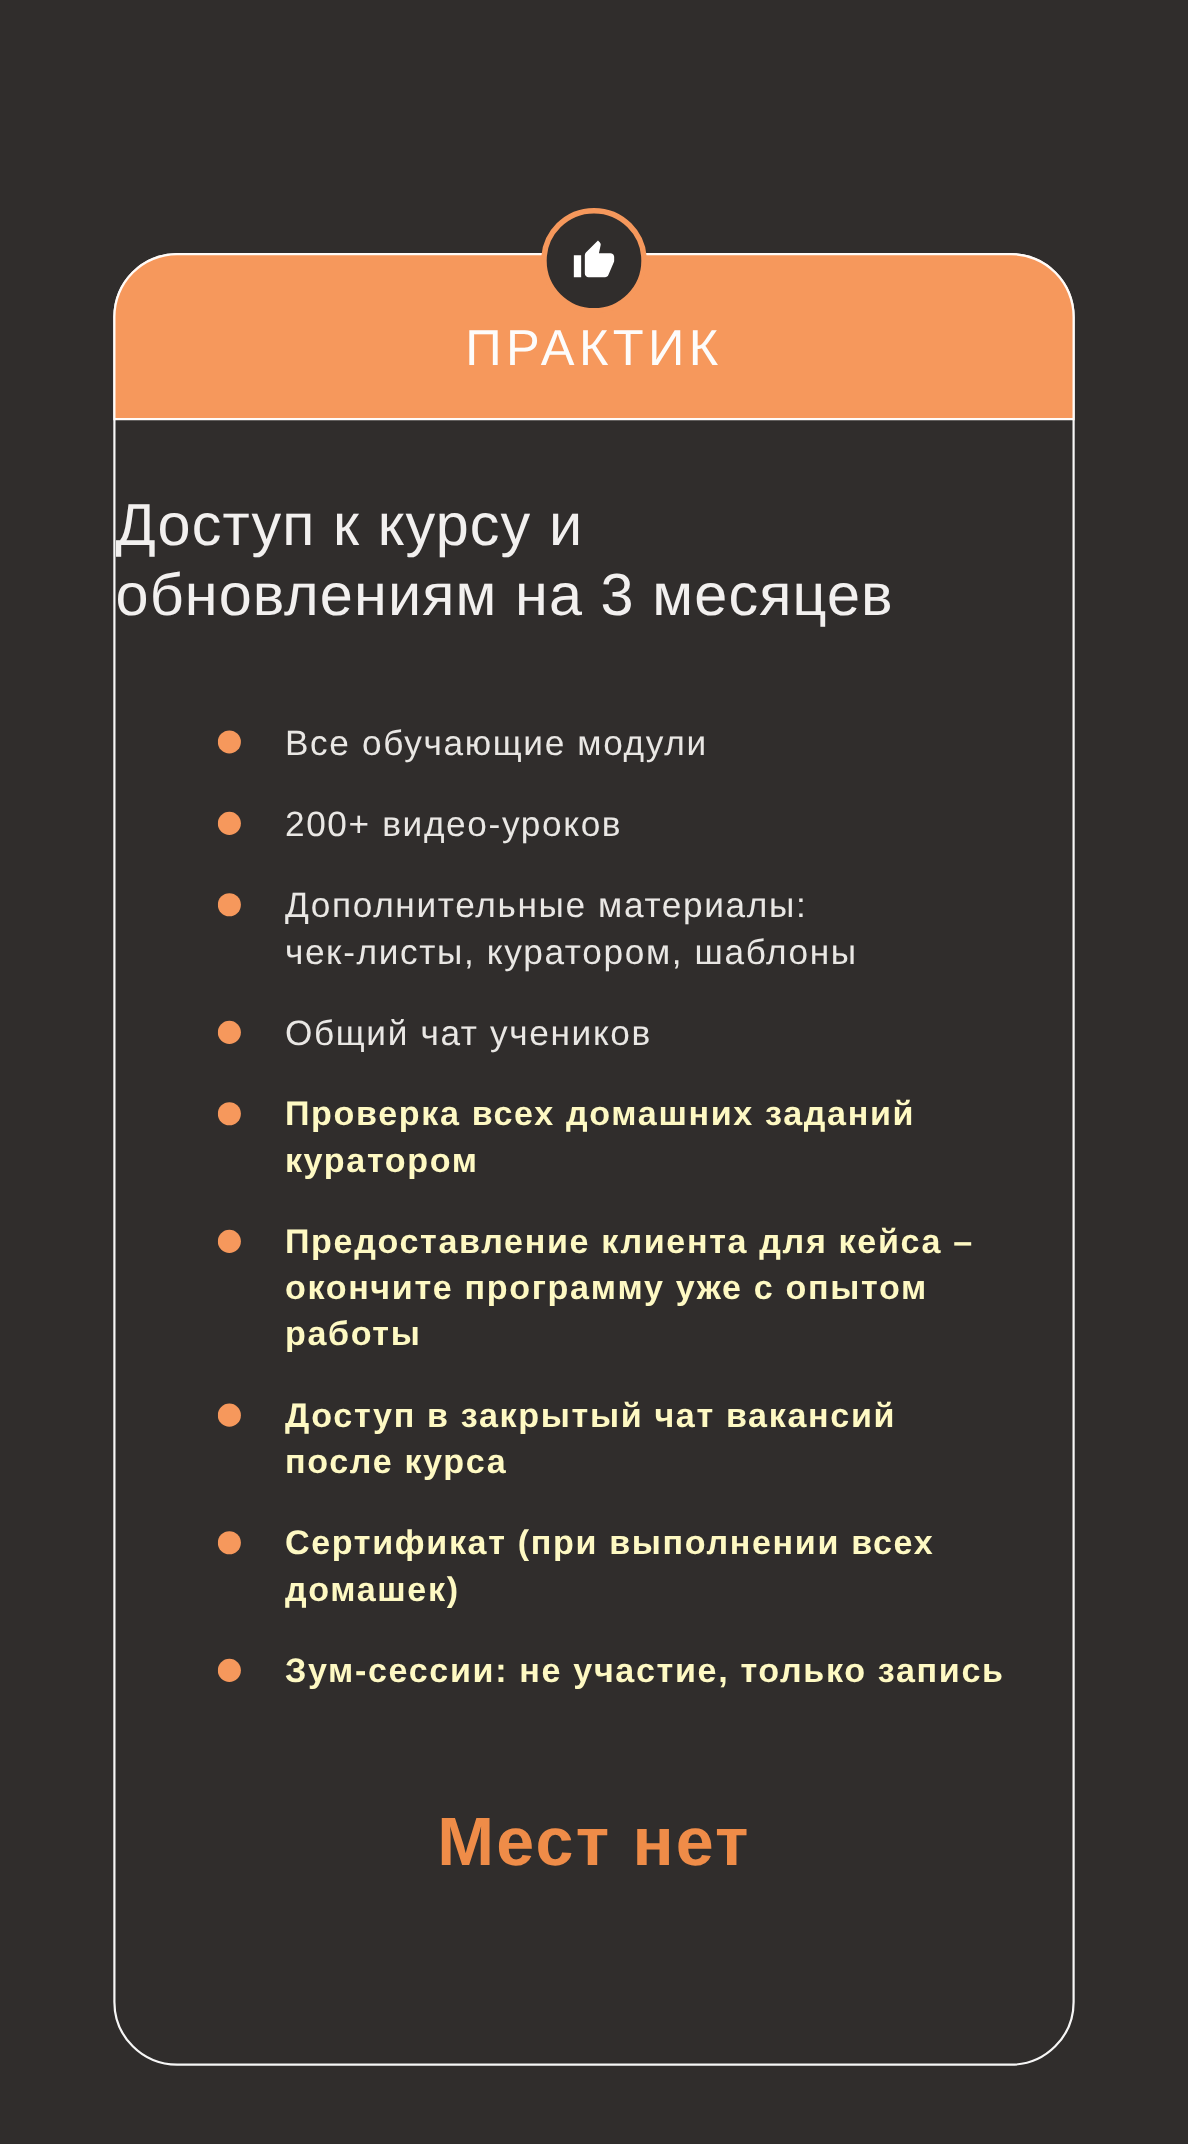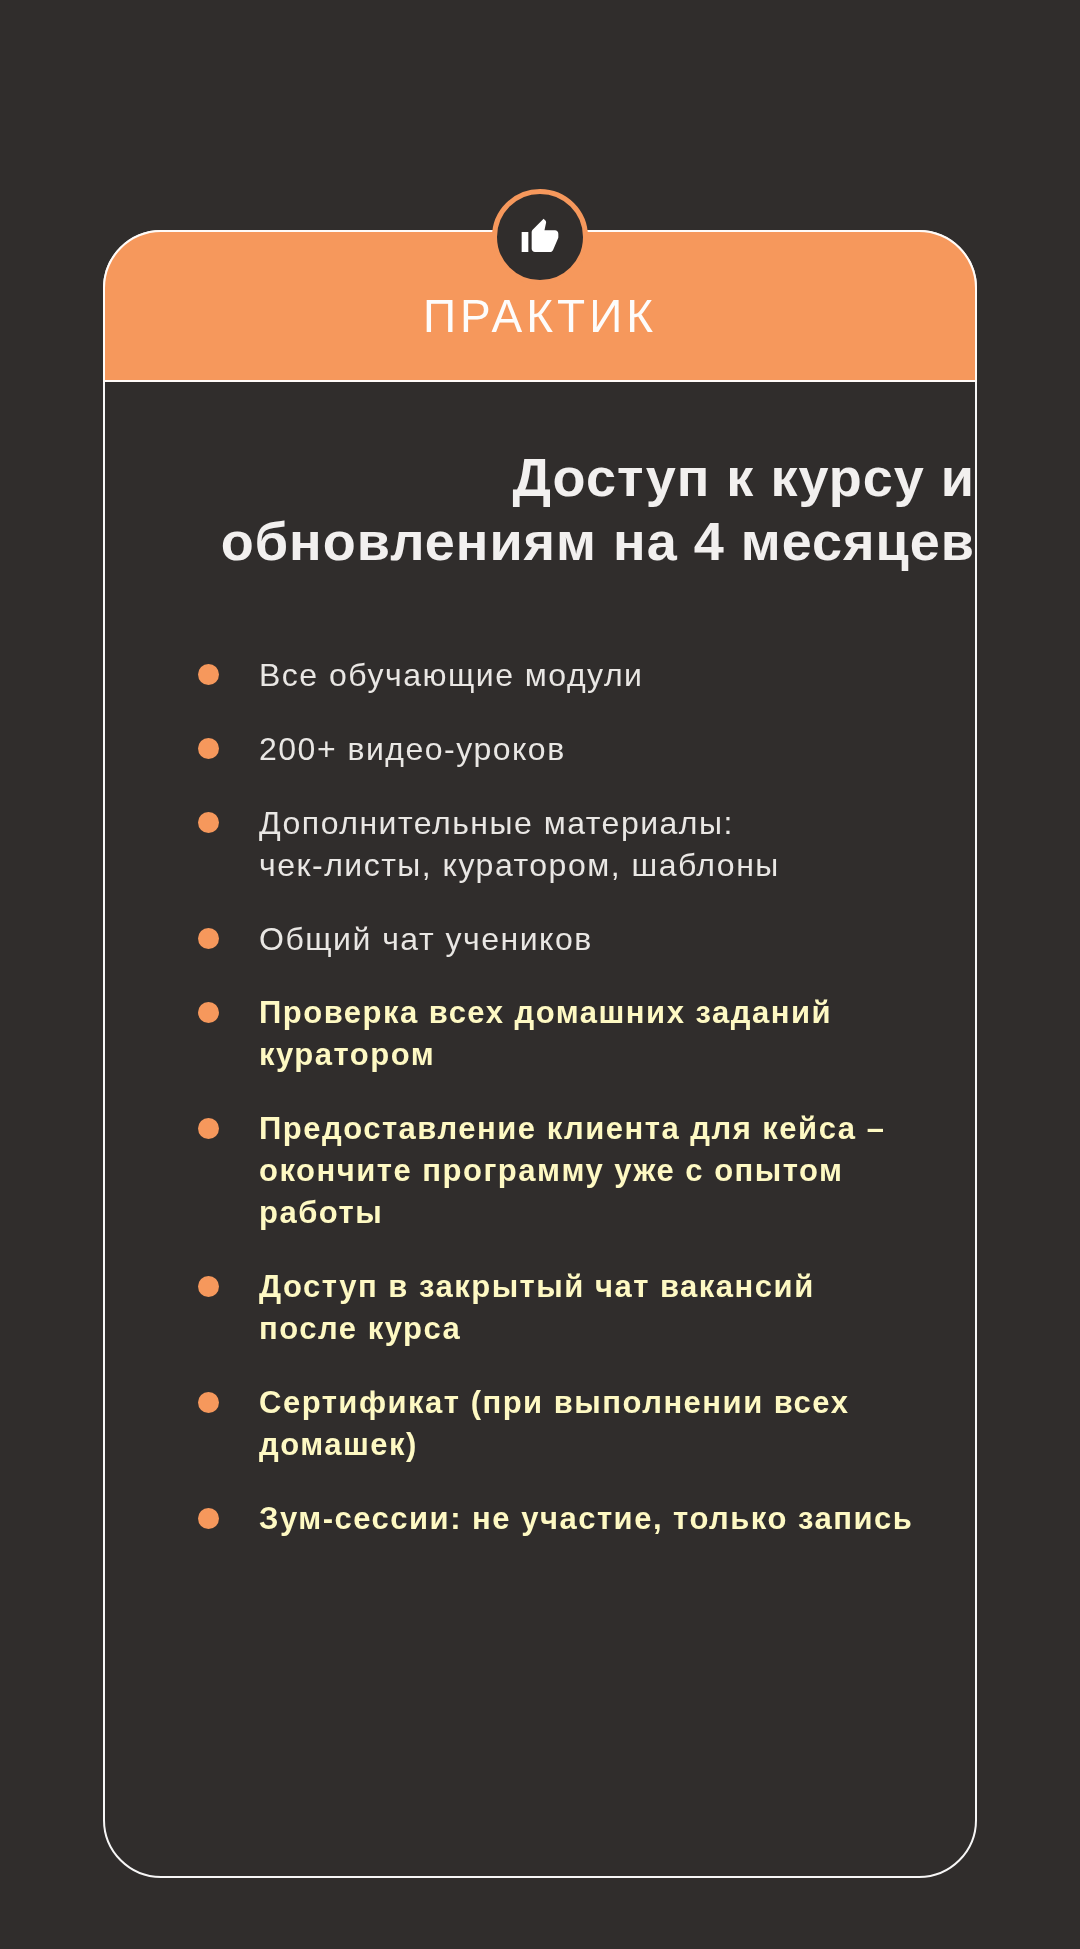--- a/index.html
+++ b/index.html
@@ -27,22 +27,22 @@
   }
   .badge{
     position:absolute;top:-43px;left:50%;transform:translateX(-50%);
     width:86px;height:86px;border-radius:50%;
     background:var(--bg,#302D2C);border:5px solid var(--orange,#F6985C);
     display:flex;align-items:center;justify-content:center;z-index:3;
   }
   .badge svg{width:40px;height:40px;fill:#FFFFFF;}
   .card-body{position:absolute;top:150px;left:0;right:0;bottom:0;}
   .course-title{
-    margin:63px 0 0;text-align:right;
-    font-size:54px;line-height:64px;font-weight:700;letter-spacing:1px;
+    margin:63px 0 0;text-align:left;
+    font-size:54px;line-height:64px;font-weight:400;letter-spacing:1px;
     color:#F2F0EF;
   }
   .features{
     list-style:none;margin:81px 0 0 93px;padding:0;overflow:hidden;
   }
   .feature{
     position:relative;padding-left:61px;margin-bottom:32px;
     font-size:32px;line-height:42px;letter-spacing:1.5px;
     color:#E9E7E4;white-space:pre-line;
   }
@@ -67,36 +67,37 @@
       <svg viewBox="0 0 24 24" aria-hidden="true">
         <path d="M1 21h4V9H1v12zm22-11c0-1.1-.9-2-2-2h-6.31l.95-4.57.03-.32c0-.41-.17-.79-.44-1.06L14.17 1 7.58 7.59C7.22 7.95 7 8.45 7 9v10c0 1.1.9 2 2 2h9c.83 0 1.54-.5 1.84-1.22l3.02-7.05c.09-.23.14-.47.14-.73v-2z"></path>
       </svg>
     </div>
 
     <header class="card-header">
       <div class="plan-name">ПРАКТИК</div>
     </header>
 
     <div class="card-body">
-      <h1 class="course-title"><span>Доступ к курсу и</span><br><span>обновлениям на 4 месяцев</span></h1>
+      <h1 class="course-title"><span>Доступ к курсу и</span><br><span>обновлениям на 3 месяцев</span></h1>
 
       <ul class="features">
           <li class="feature"><span class="bullet"></span><span>Все обучающие модули</span></li>
           <li class="feature"><span class="bullet"></span><span>200+ видео-уроков</span></li>
           <li class="feature"><span class="bullet"></span><span>Дополнительные материалы:
 чек-листы, куратором, шаблоны</span></li>
           <li class="feature"><span class="bullet"></span><span>Общий чат учеников</span></li>
           <li class="feature bold"><span class="bullet"></span><span>Проверка всех домашних заданий
 куратором</span></li>
           <li class="feature bold"><span class="bullet"></span><span>Предоставление клиента для кейса –
 окончите программу уже с опытом
 работы</span></li>
           <li class="feature bold"><span class="bullet"></span><span>Доступ в закрытый чат вакансий
 после курса</span></li>
           <li class="feature bold"><span class="bullet"></span><span>Сертификат (при выполнении всех
 домашек)</span></li>
           <li class="feature bold"><span class="bullet"></span><span>Зум-сессии: не участие, только запись</span></li>
         </ul>
 
+      <div class="availability">Мест нет</div>
     </div>
 
   </section>
 </div>
 
 </body></html>

